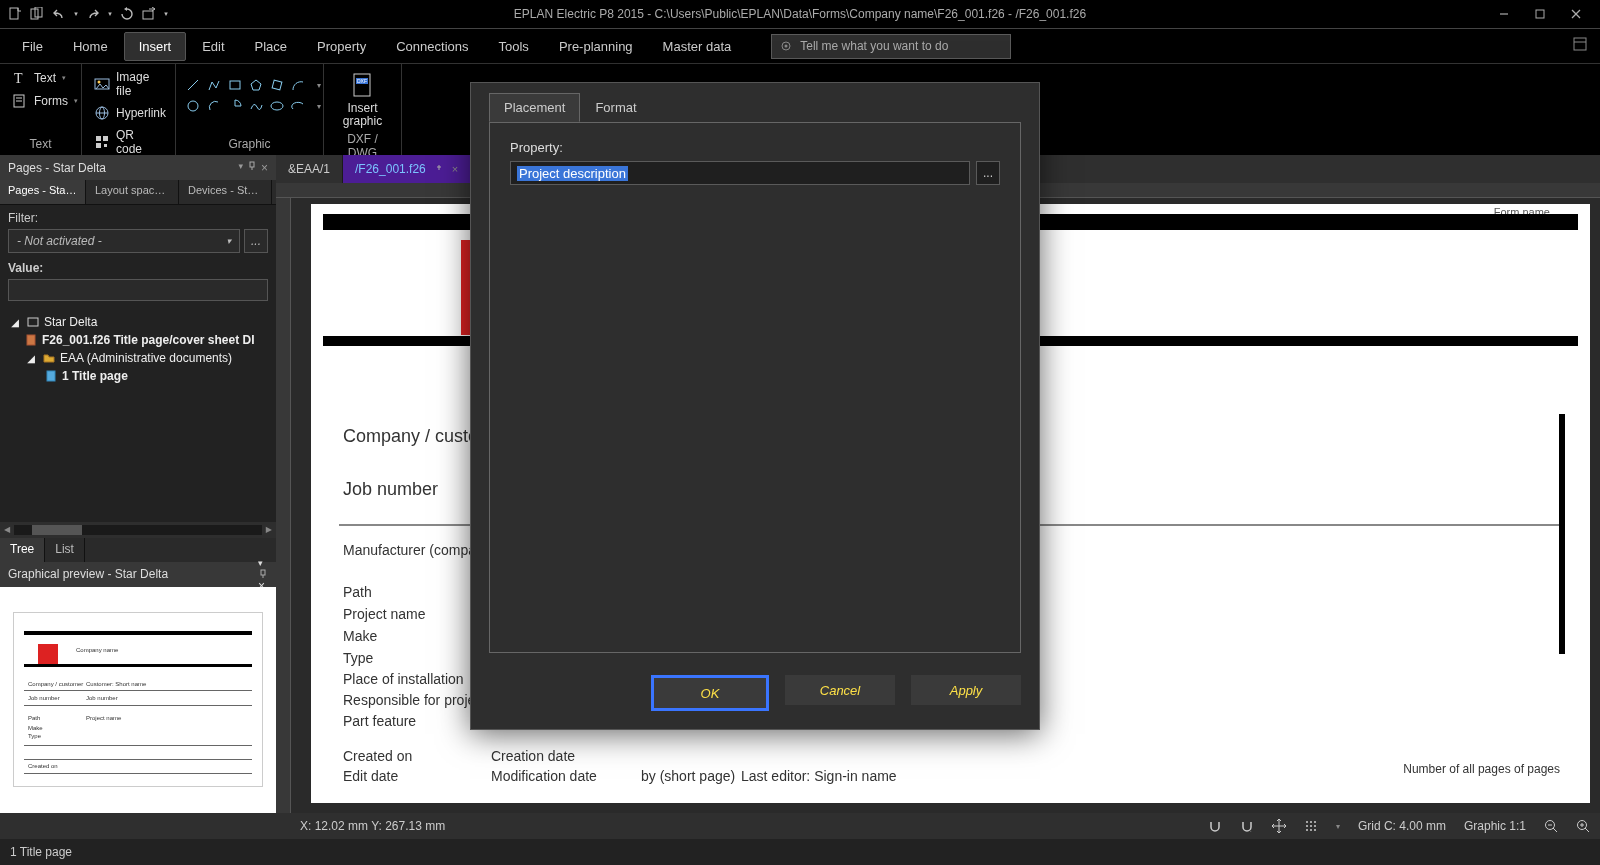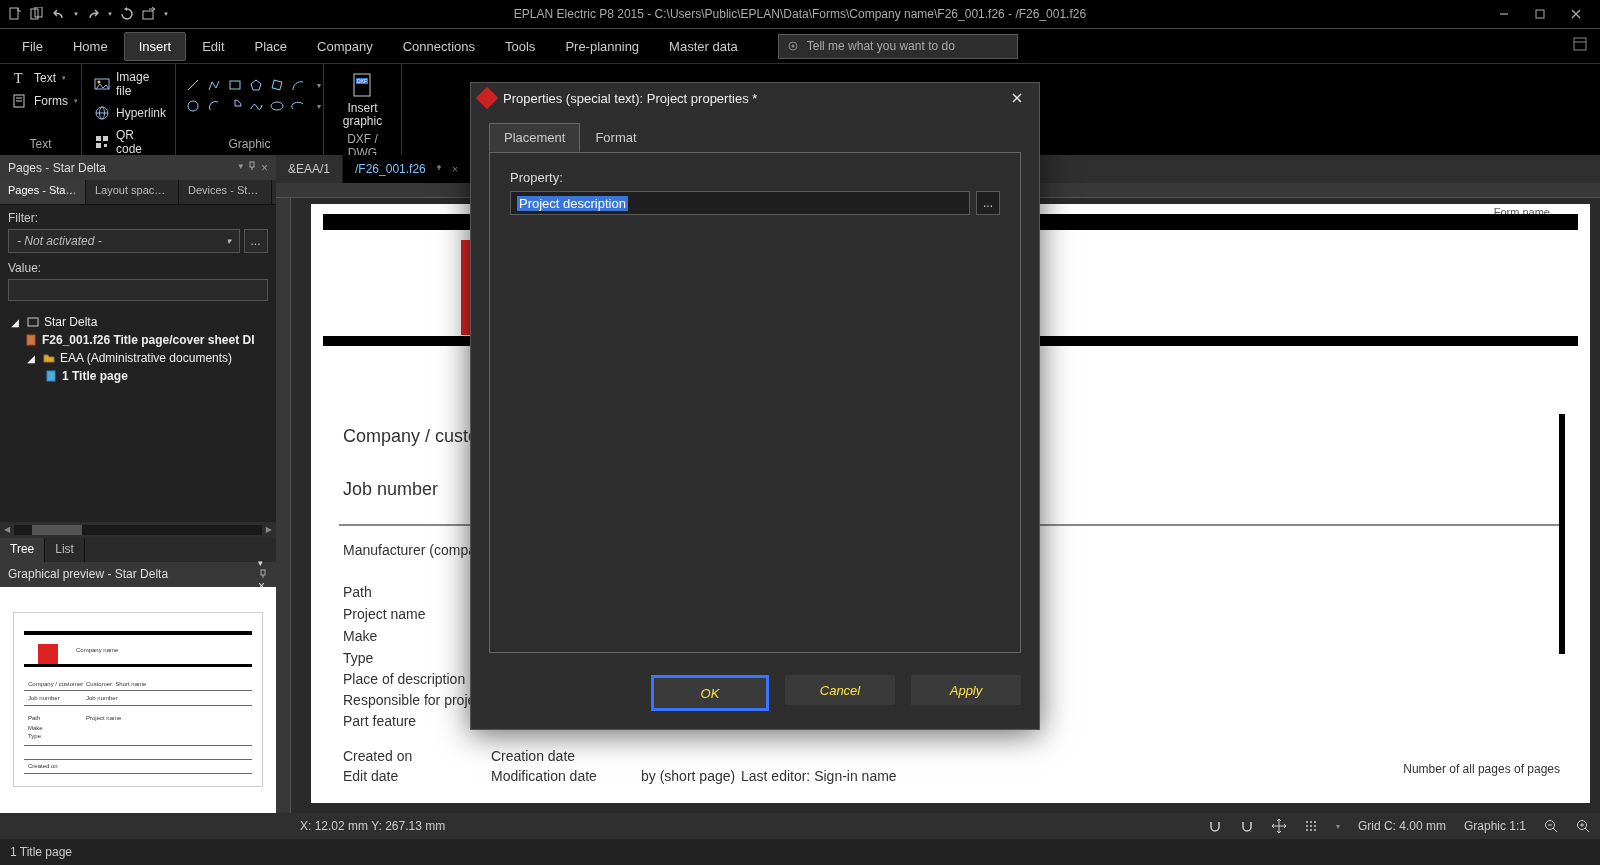--- a/index.html
+++ b/index.html
@@ -153,21 +153,21 @@
     .filter-row { display: flex; gap: 4px; align-items: center; font-style: italic; }
     .filter-row .fsel {
       flex: 1; height: 24px; background: #2a2a2a; border: 1px solid #555;
       display: flex; align-items: center; padding: 0 8px; color: #bbb;
       justify-content: space-between;
     }
     .filter-row .fbtn {
       width: 24px; height: 24px; background: #2a2a2a; border: 1px solid #555;
       display: flex; align-items: center; justify-content: center; color: #bbb;
     }
-    .value-sec { padding: 2px 8px 6px; }
+    .value-sec { padding: 2px 8px 6px; font-weight: bold; }
     .value-sec .vl-label { color: #ccc; font-size: 12px; margin-bottom: 4px; }
     .value-sec .vinput {
       width: 100%; height: 22px; background: #2a2a2a; border: 1px solid #555;
     }
 
     .tree {
       flex: 1; background: #222; padding: 6px 4px 2px;
       overflow: auto;
     }
     .tree-row {
@@ -215,21 +215,21 @@
       background: #2f2f2f;
       display: flex;
       align-items: center;
     }
     .dtab {
       height: 28px; padding: 0 12px;
       display: flex; align-items: center; gap: 8px;
       color: #ccc; font-size: 12px;
       border-right: 1px solid #1a1a1a;
     }
-    .dtab.active { background: #000000; color: #7cc4ff; }
+    .dtab.active { background: #4c1d95; color: #7cc4ff; }
     .dtab .pin, .dtab .close { color: #888; font-size: 11px; }
 
     
     .canvas-wrap {
       position: absolute;
       top: 183px; left: 276px;
       right: 0; bottom: 52px;
       background: #1e1e1e;
     }
     .rulers-top {
@@ -418,21 +418,21 @@
   </div>
 </div>
 <div class="thin-border"></div>
 
 <div class="menubar">
   <div class="mitem">File</div>
   <div class="mitem">Home</div>
   <div class="mitem active">Insert</div>
   <div class="mitem">Edit</div>
   <div class="mitem">Place</div>
-  <div class="mitem">Company</div>
+  <div class="mitem">Property</div>
   <div class="mitem">Connections</div>
   <div class="mitem">Tools</div>
   <div class="mitem">Pre-planning</div>
   <div class="mitem">Master data</div>
   <div class="searchbox">
     <span>
       <svg width="12" height="12" viewBox="0 0 12 12">
           <circle cx="6" cy="6" r="4" fill="none" stroke="#888"></circle>
           <circle cx="6" cy="6" r="1.5" fill="#888"></circle>
         </svg>
@@ -742,46 +742,36 @@
       <div class="top-black2"></div>
 
       <div class="doc-text" style="left:32px;top:222px">Company / custom</div>
       <div class="doc-text" style="left:32px;top:275px">Job number</div>
       <div class="doc-hr" style="top:320px"></div>
       <div class="doc-text sm" style="left:32px;top:338px">Manufacturer (company)</div>
       <div class="doc-text sm" style="left:32px;top:380px">Path</div>
       <div class="doc-text sm" style="left:32px;top:402px">Project name</div>
       <div class="doc-text sm" style="left:32px;top:424px">Make</div>
       <div class="doc-text sm" style="left:32px;top:446px">Type</div>
-      <div class="doc-text sm" style="left:32px;top:467px">Place of description</div>
+      <div class="doc-text sm" style="left:32px;top:467px">Place of installation</div>
       <div class="doc-text sm" style="left:32px;top:488px">Responsible for project</div>
       <div class="doc-text sm" style="left:32px;top:509px">Part feature</div>
       <div class="doc-text sm" style="left:32px;top:544px">Created on</div>
       <div class="doc-text sm" style="left:32px;top:564px">Edit date</div>
       <div class="doc-text sm" style="left:180px;top:544px">Creation date</div>
       <div class="doc-text sm" style="left:180px;top:564px">Modification date</div>
       <div class="doc-text sm" style="left:330px;top:564px">by (short page)</div>
       <div class="doc-text sm" style="left:430px;top:564px">Last editor: Sign-in name</div>
       <div class="doc-text sm" style="right:30px;top:558px;font-size:12px">Number of all pages of pages</div>
       <div class="doc-right-bar"></div>
     </div>
   </div>
 </div>
 
 <div class="dialog">
-  <div class="dlg-titlebar">
-    <div class="dlg-icon"></div>
-    <div class="dlg-title">Properties (special text): Project properties *</div>
-    <div class="dlg-close">
-      <svg width="12" height="12" viewBox="0 0 12 12">
-          <line x1="2" y1="2" x2="10" y2="10" stroke="#eee" stroke-width="1.4"></line>
-          <line x1="10" y1="2" x2="2" y2="10" stroke="#eee" stroke-width="1.4"></line>
-        </svg>
-    </div>
-  </div>
   <div class="dlg-tabs">
     <div class="dlgtab active">Placement</div>
     <div class="dlgtab">Format</div>
   </div>
   <div class="dlg-body">
     <div class="plabel">Property:</div>
     <div class="pinput-row">
       <div class="pinput">
         <span class="selected">Project description</span>
       </div>

